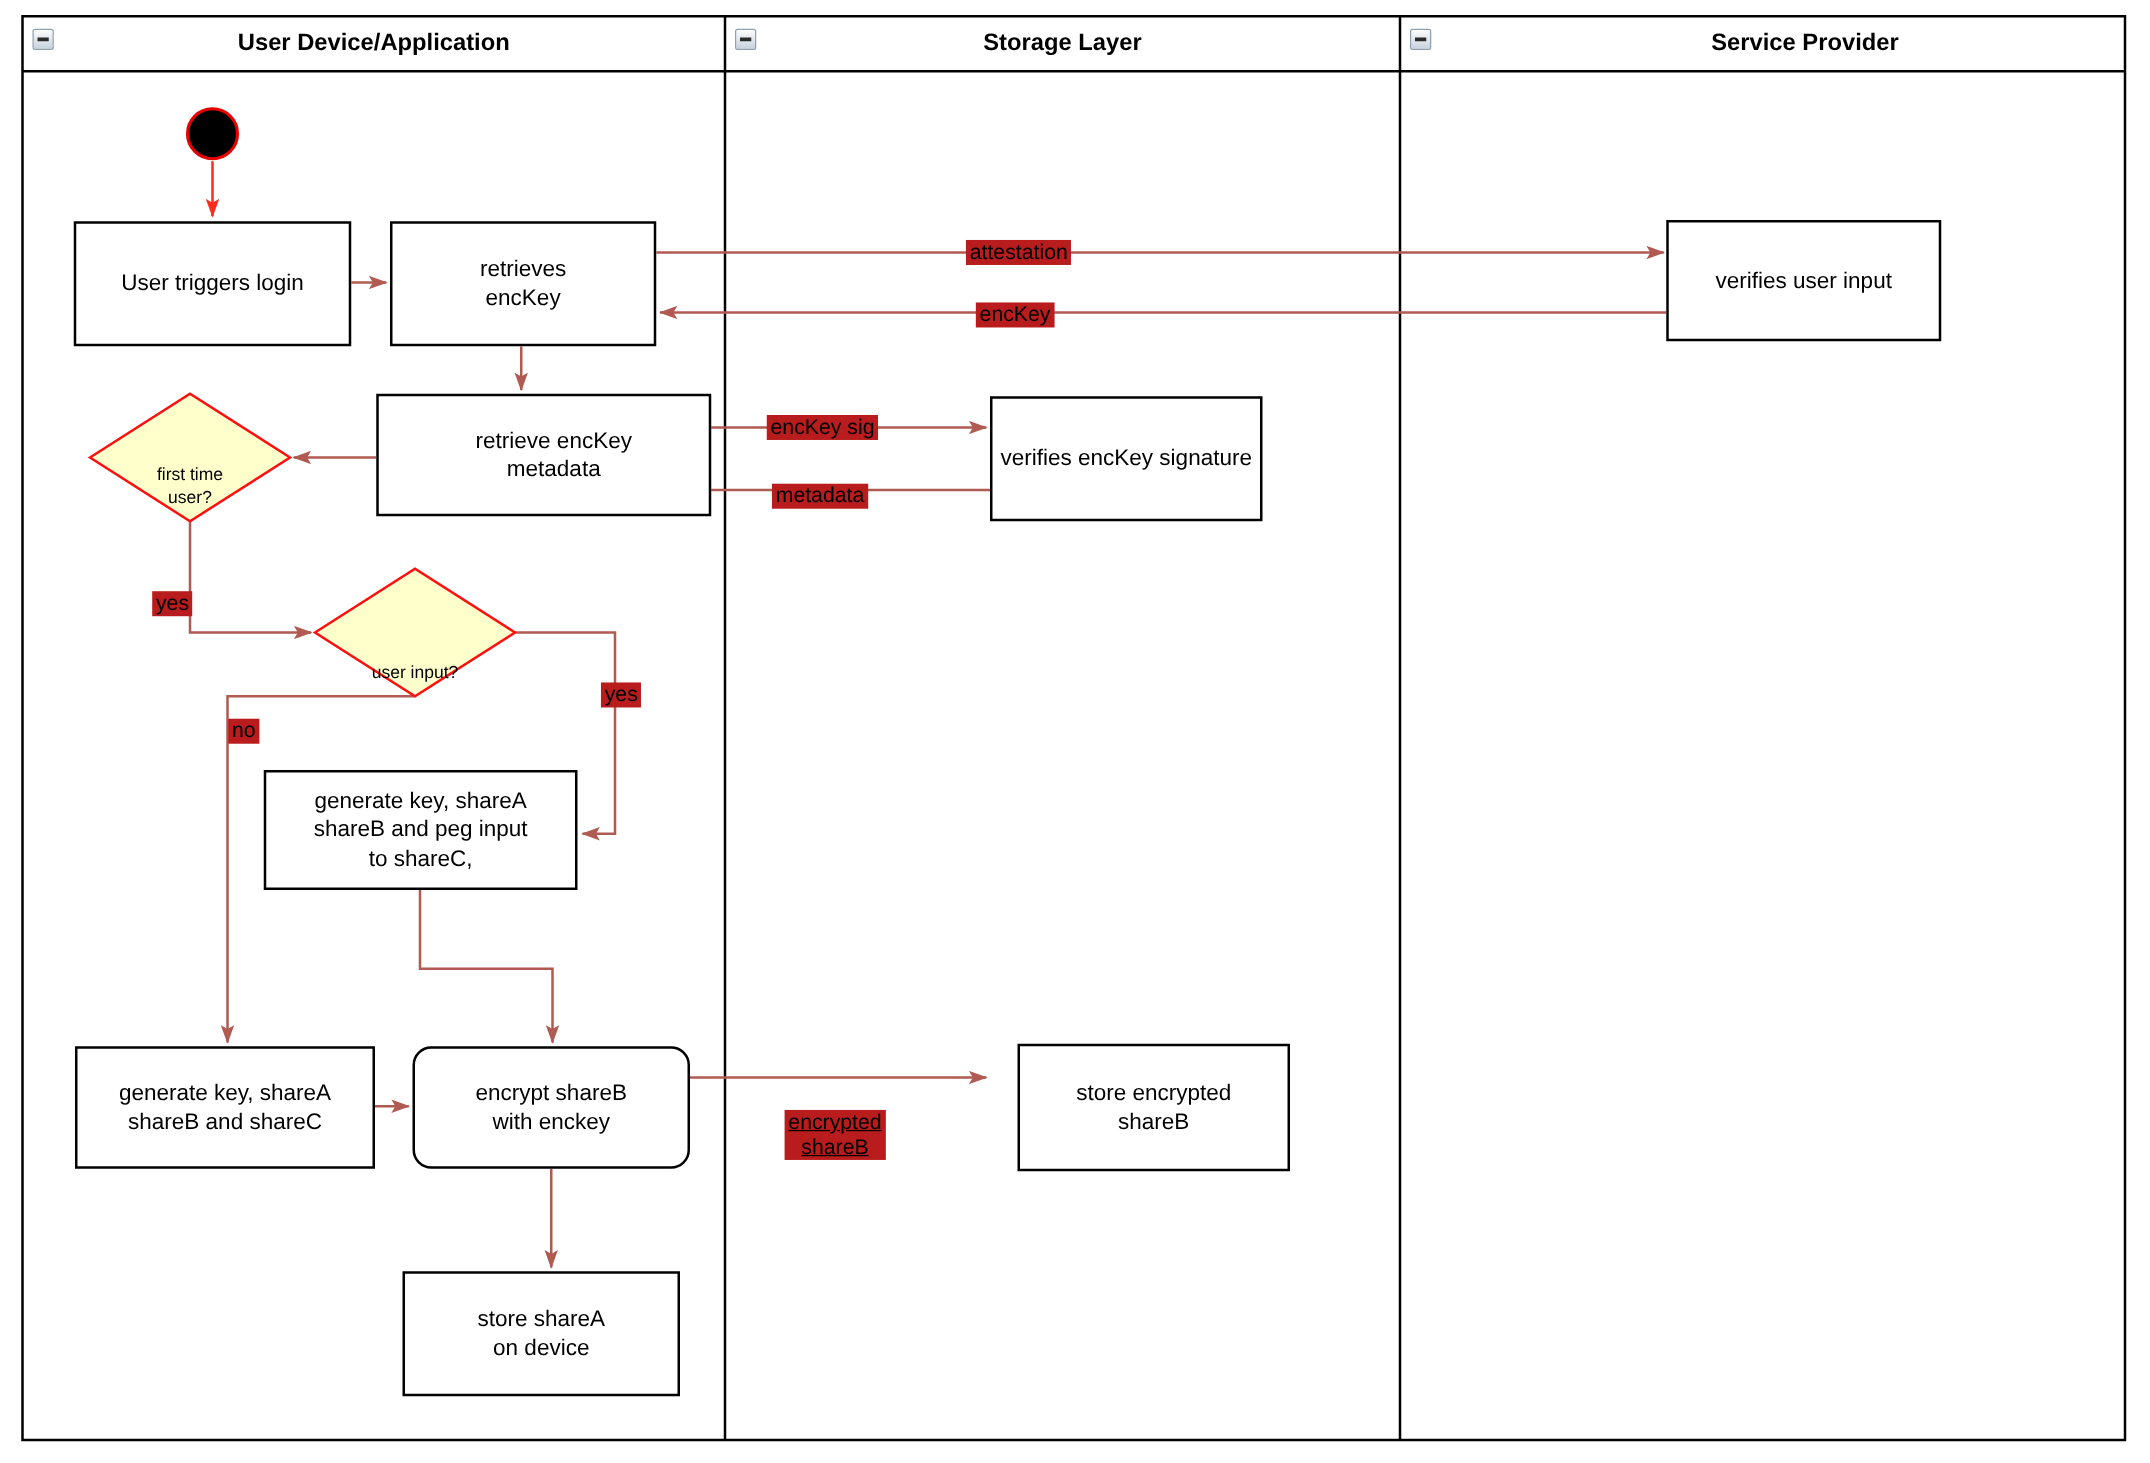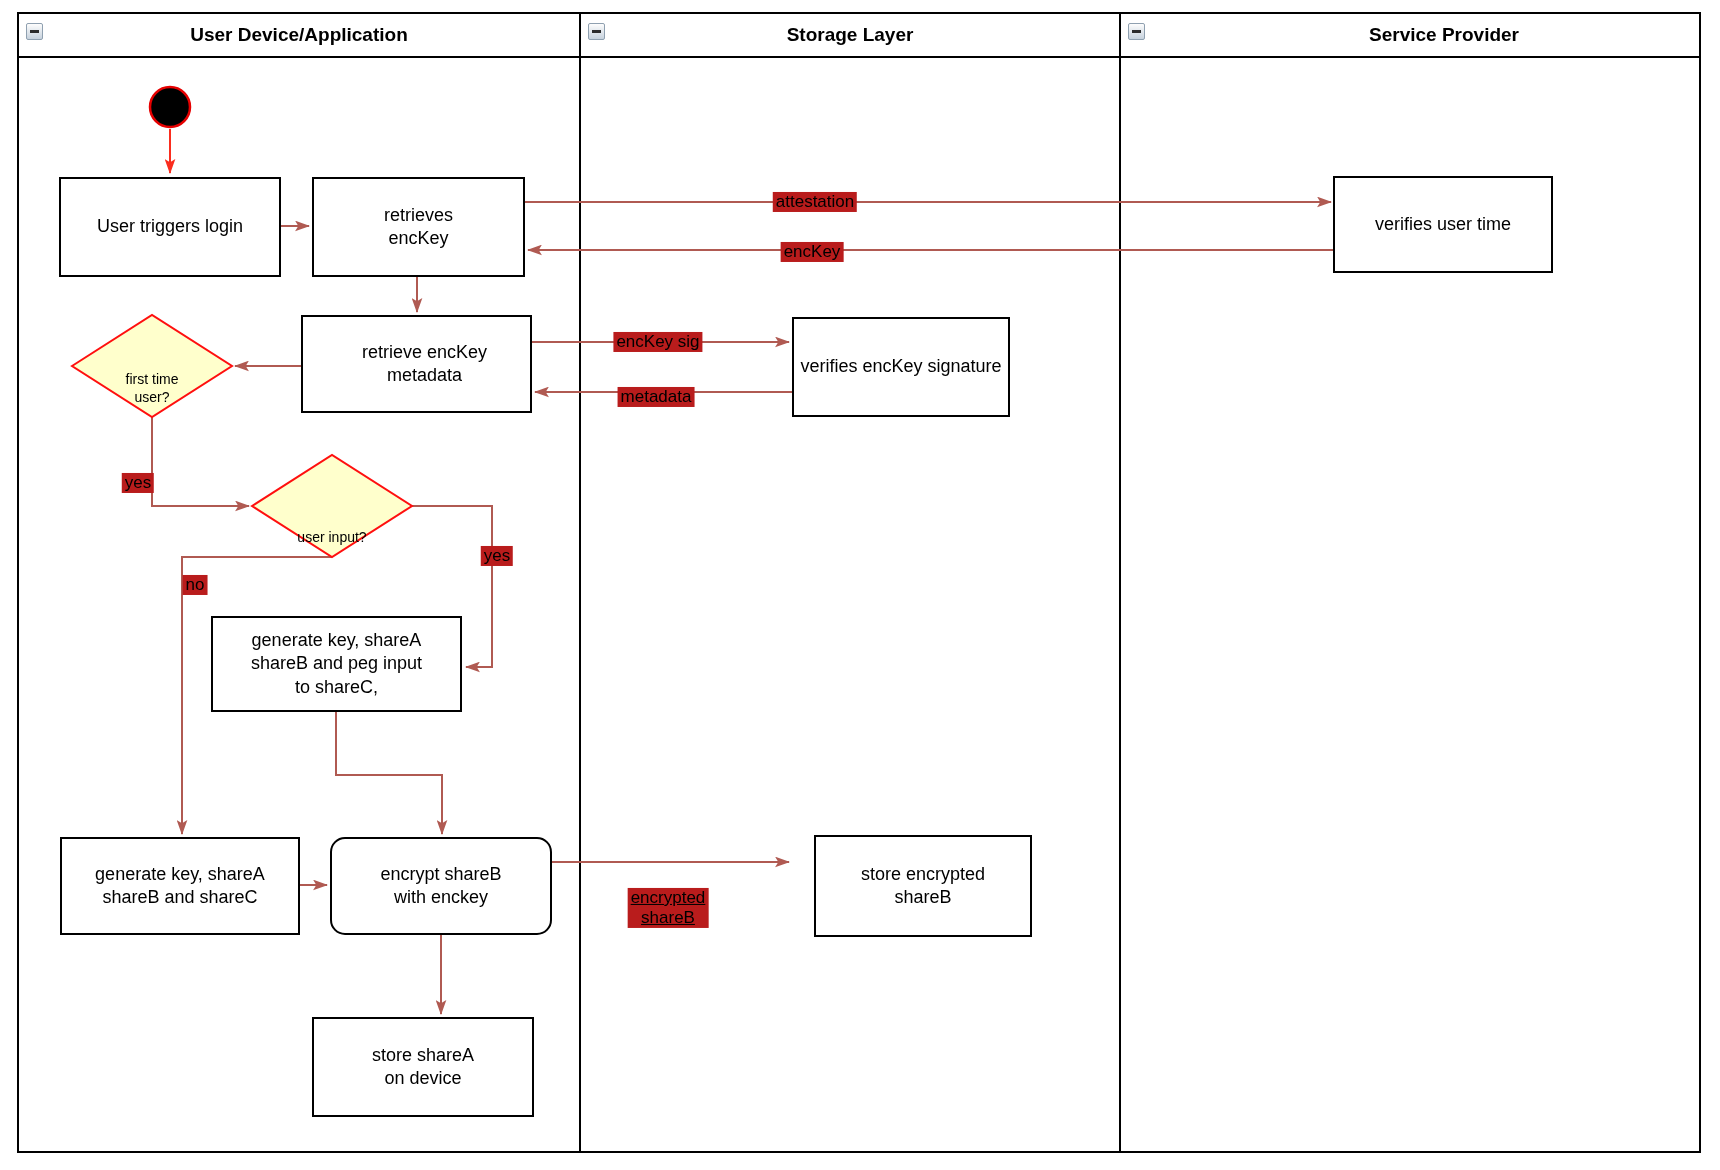--- a/index.html
+++ b/index.html
@@ -114,23 +114,23 @@
   </div>
 
   <div class="node" style="left:59px;top:177px;width:222px;height:100px;">
     <span>User triggers login</span>
   </div>
   <div class="node" style="left:312px;top:177px;width:213px;height:100px;">
     <span>retrieves
 encKey</span>
   </div>
   <div class="node" style="left:1333px;top:176px;width:220px;height:97px;">
-    <span>verifies user time</span>
+    <span>verifies user input</span>
   </div>
-  <div class="node" style="left:301px;top:315px;width:231px;height:98px;padding-left:16px;">
+  <div class="node" style="left:301px;top:315px;width:268px;height:98px;padding-left:16px;">
     <span>retrieve encKey
 metadata</span>
   </div>
   <div class="node nowrap" style="left:792px;top:317px;width:218px;height:100px;">
     <span>verifies encKey signature</span>
   </div>
   <div class="node" style="left:211px;top:616px;width:251px;height:96px;">
     <span>generate key, shareA
 shareB and peg input
 to shareC,</span>
@@ -140,21 +140,21 @@
 shareB and shareC</span>
   </div>
   <div class="node" style="left:330px;top:837px;width:222px;height:98px;border-radius:15px;">
     <span>encrypt shareB
 with enckey</span>
   </div>
   <div class="node" style="left:814px;top:835px;width:218px;height:102px;">
     <span>store encrypted
 shareB</span>
   </div>
-  <div class="node" style="left:312px;top:1017px;width:222px;height:100px;">
+  <div class="node" style="left:322px;top:1017px;width:222px;height:100px;">
     <span>store shareA
 on device</span>
   </div>
 
   <div class="diamond-label" style="left:92px;top:325px;width:120px;height:82px;">
     <span>first time
 user?</span>
   </div>
   <div class="diamond-label" style="left:262px;top:465px;width:140px;height:82px;">
     <span>user input?</span>

